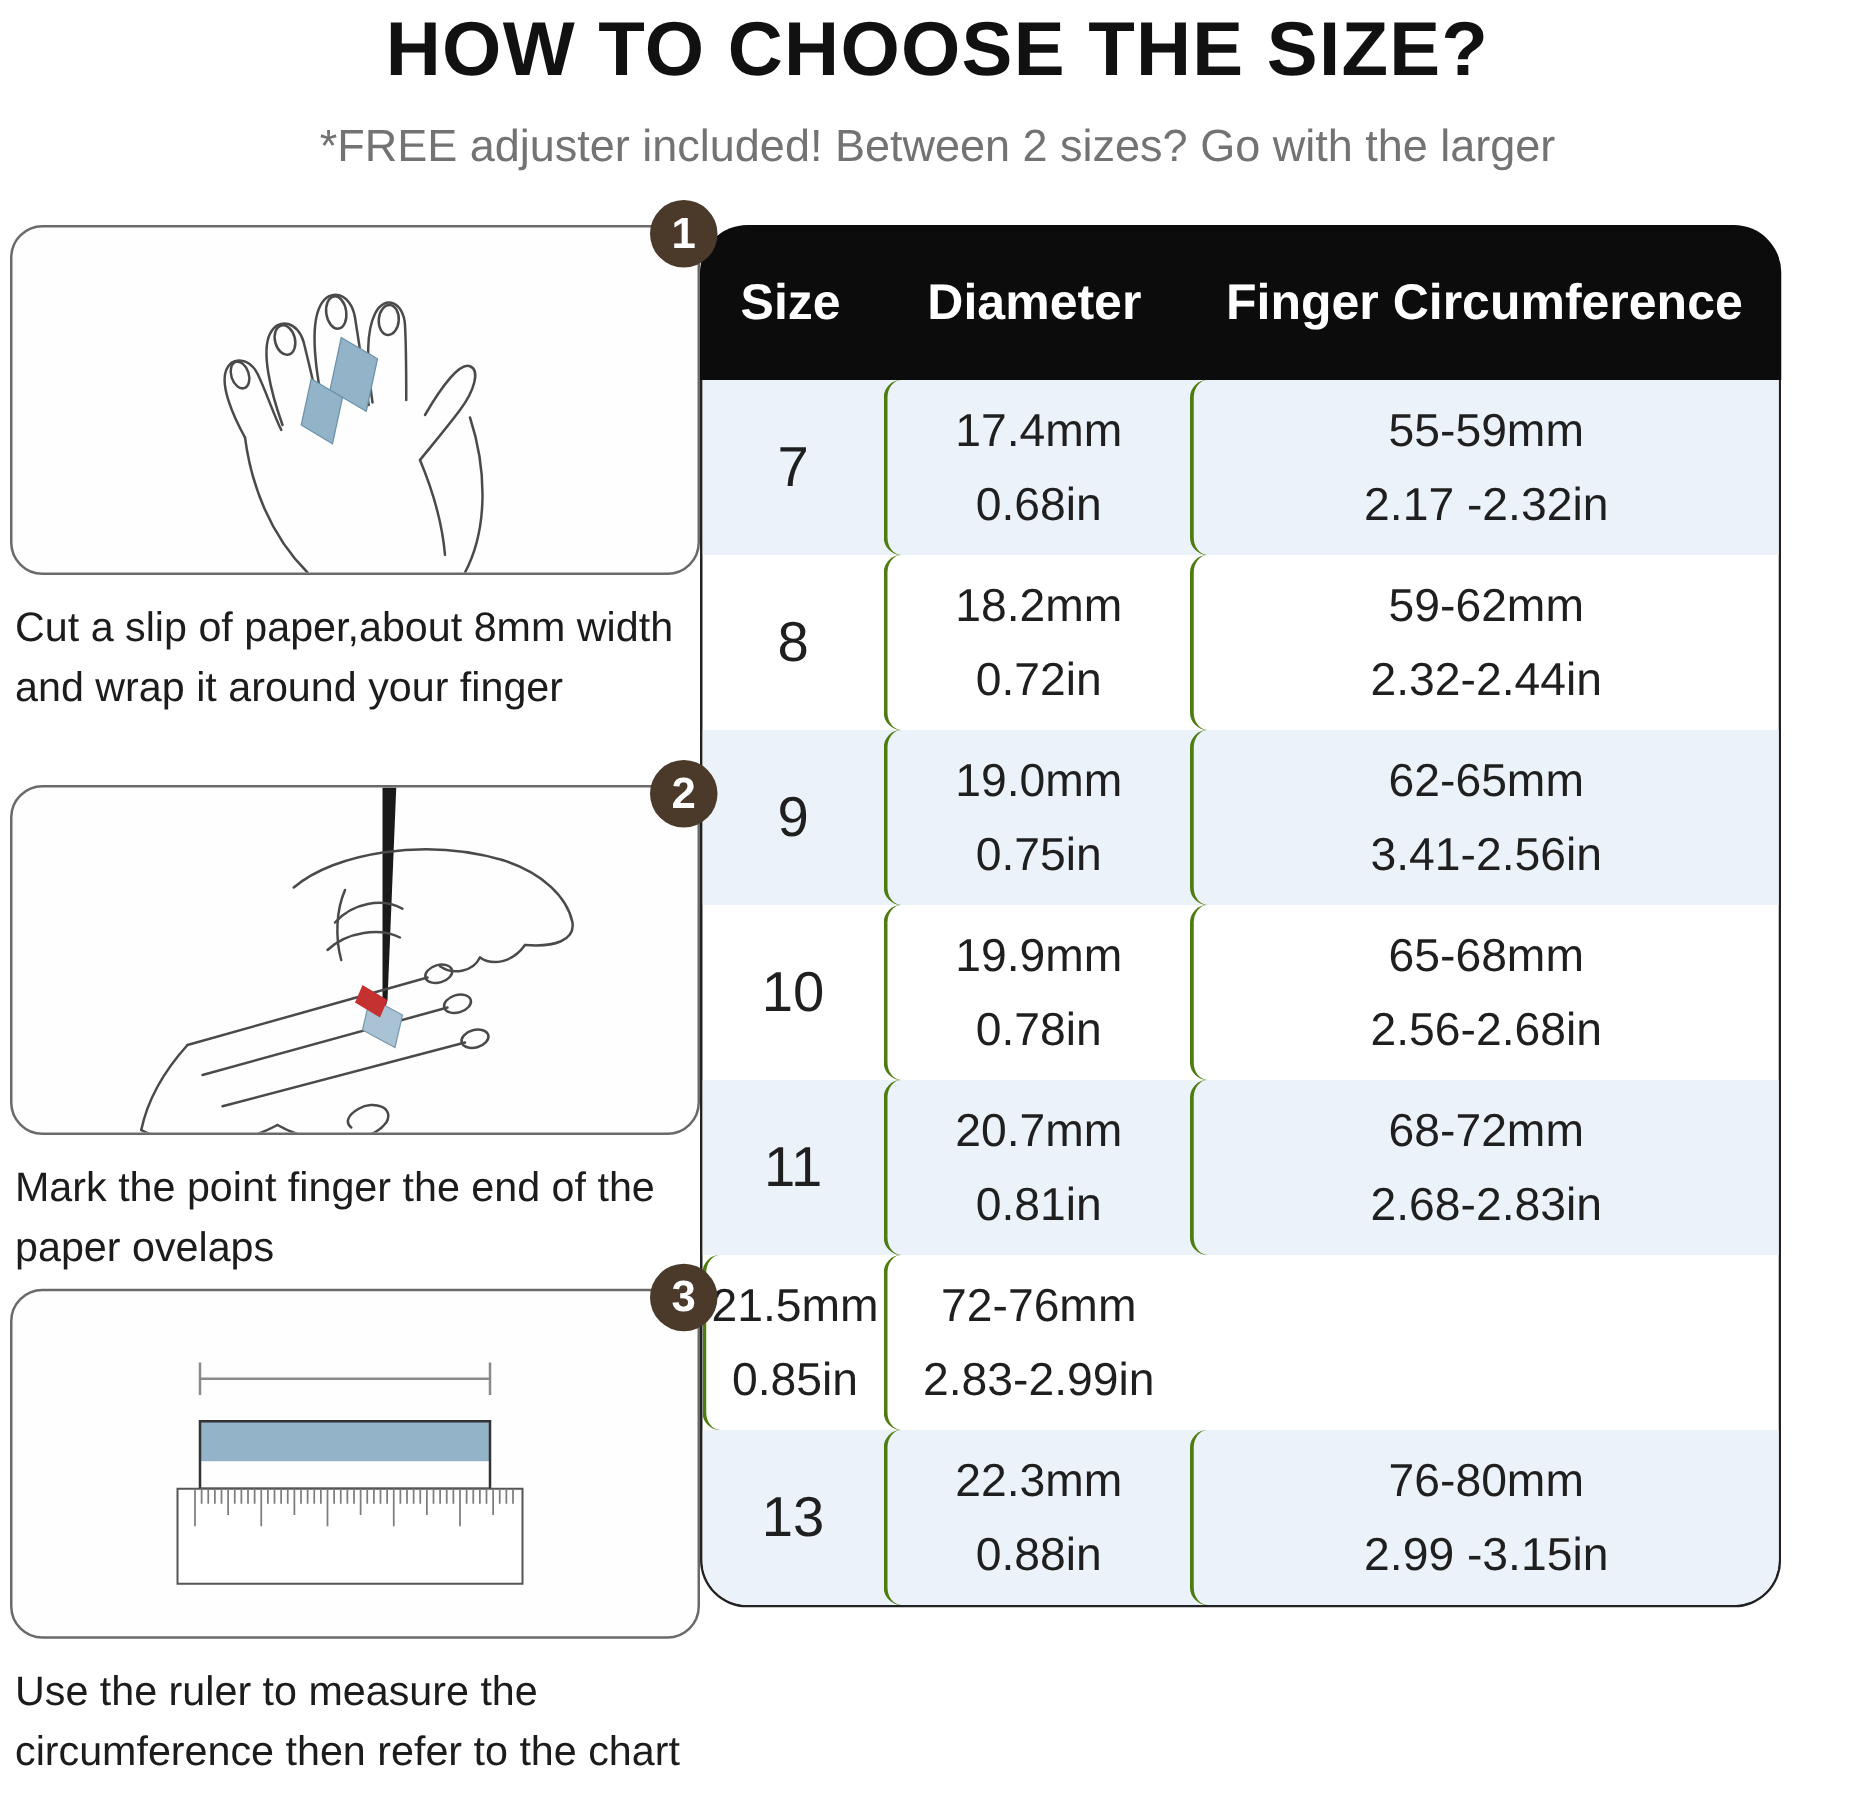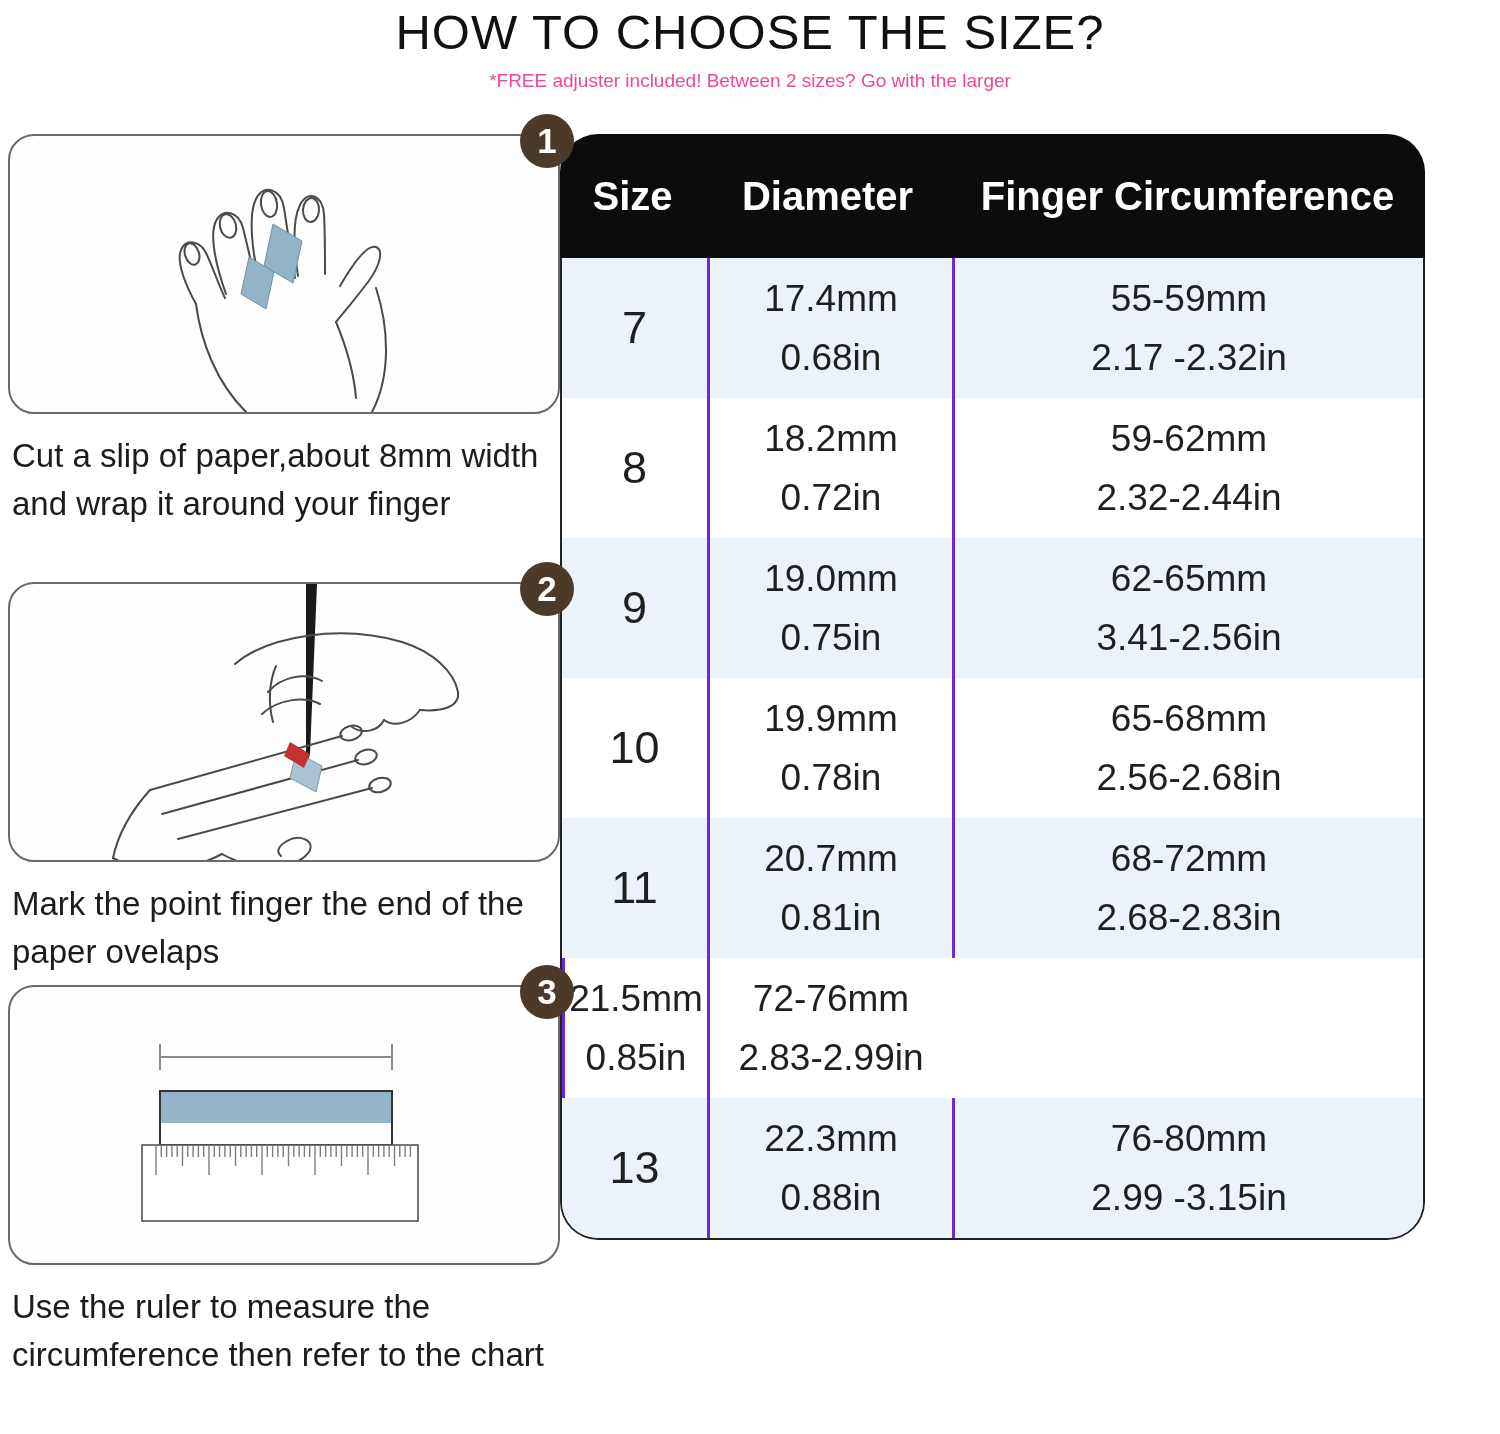--- a/index.html
+++ b/index.html
@@ -2,25 +2,25 @@
 <html><head>
 <meta charset="utf-8">
 <style>
   html,body{margin:0;padding:0;background:#ffffff;}
   .page{
     width:1500px;height:1434px;position:relative;background:#fff;
     font-family:"Liberation Sans", sans-serif;color:#1c1c1c;overflow:hidden;
   }
   
   .title{
-    text-align:center;font-size:49px;font-weight:400;letter-spacing:1px;
+    text-align:center;font-size:61px;font-weight:700;letter-spacing:1px;
     margin:0;padding-top:4px;color:#111;
   }
   .subtitle{
-    text-align:center;font-size:19px;margin-top:10px;color:#ec4899;
+    text-align:center;font-size:36px;margin-top:22px;color:#737373;
   }
   
   .content{display:flex;margin-top:42px;padding:0 8px;}
   .left-col{width:552px;flex:none;}
   .right-col{flex:none;width:865px;}
   
   .step-block{position:relative;}
   .panel{
     position:relative;height:276px;background:#fefefe;
     border:2px solid #6a6a6a;border-radius:26px;
@@ -46,21 +46,21 @@
   .tbody{
     border:2px solid #222;border-top:none;
     border-radius:0 0 38px 38px;overflow:hidden;background:#fff;
   }
   .trow{display:grid;grid-template-columns:145px 245px 1fr;height:140px;}
   .trow.alt{background:#ecf2f9;}
   .cell{
     display:flex;flex-direction:column;align-items:center;justify-content:center;
     gap:17px;font-size:37px;color:#1f1f1f;
   }
-  .cell.mid,.cell.last{border-left:3px solid #6d28d9;}
+  .cell.mid,.cell.last{border-left:3px solid #4d7c0f;border-radius:14px;}
   .size-num{font-size:45px;}
 </style>
 </head>
 <body>
 
 <div class="page">
 
   <h1 class="title">HOW TO CHOOSE THE SIZE?</h1>
   <div class="subtitle">*FREE adjuster included! Between 2 sizes? Go with the larger</div>
 

